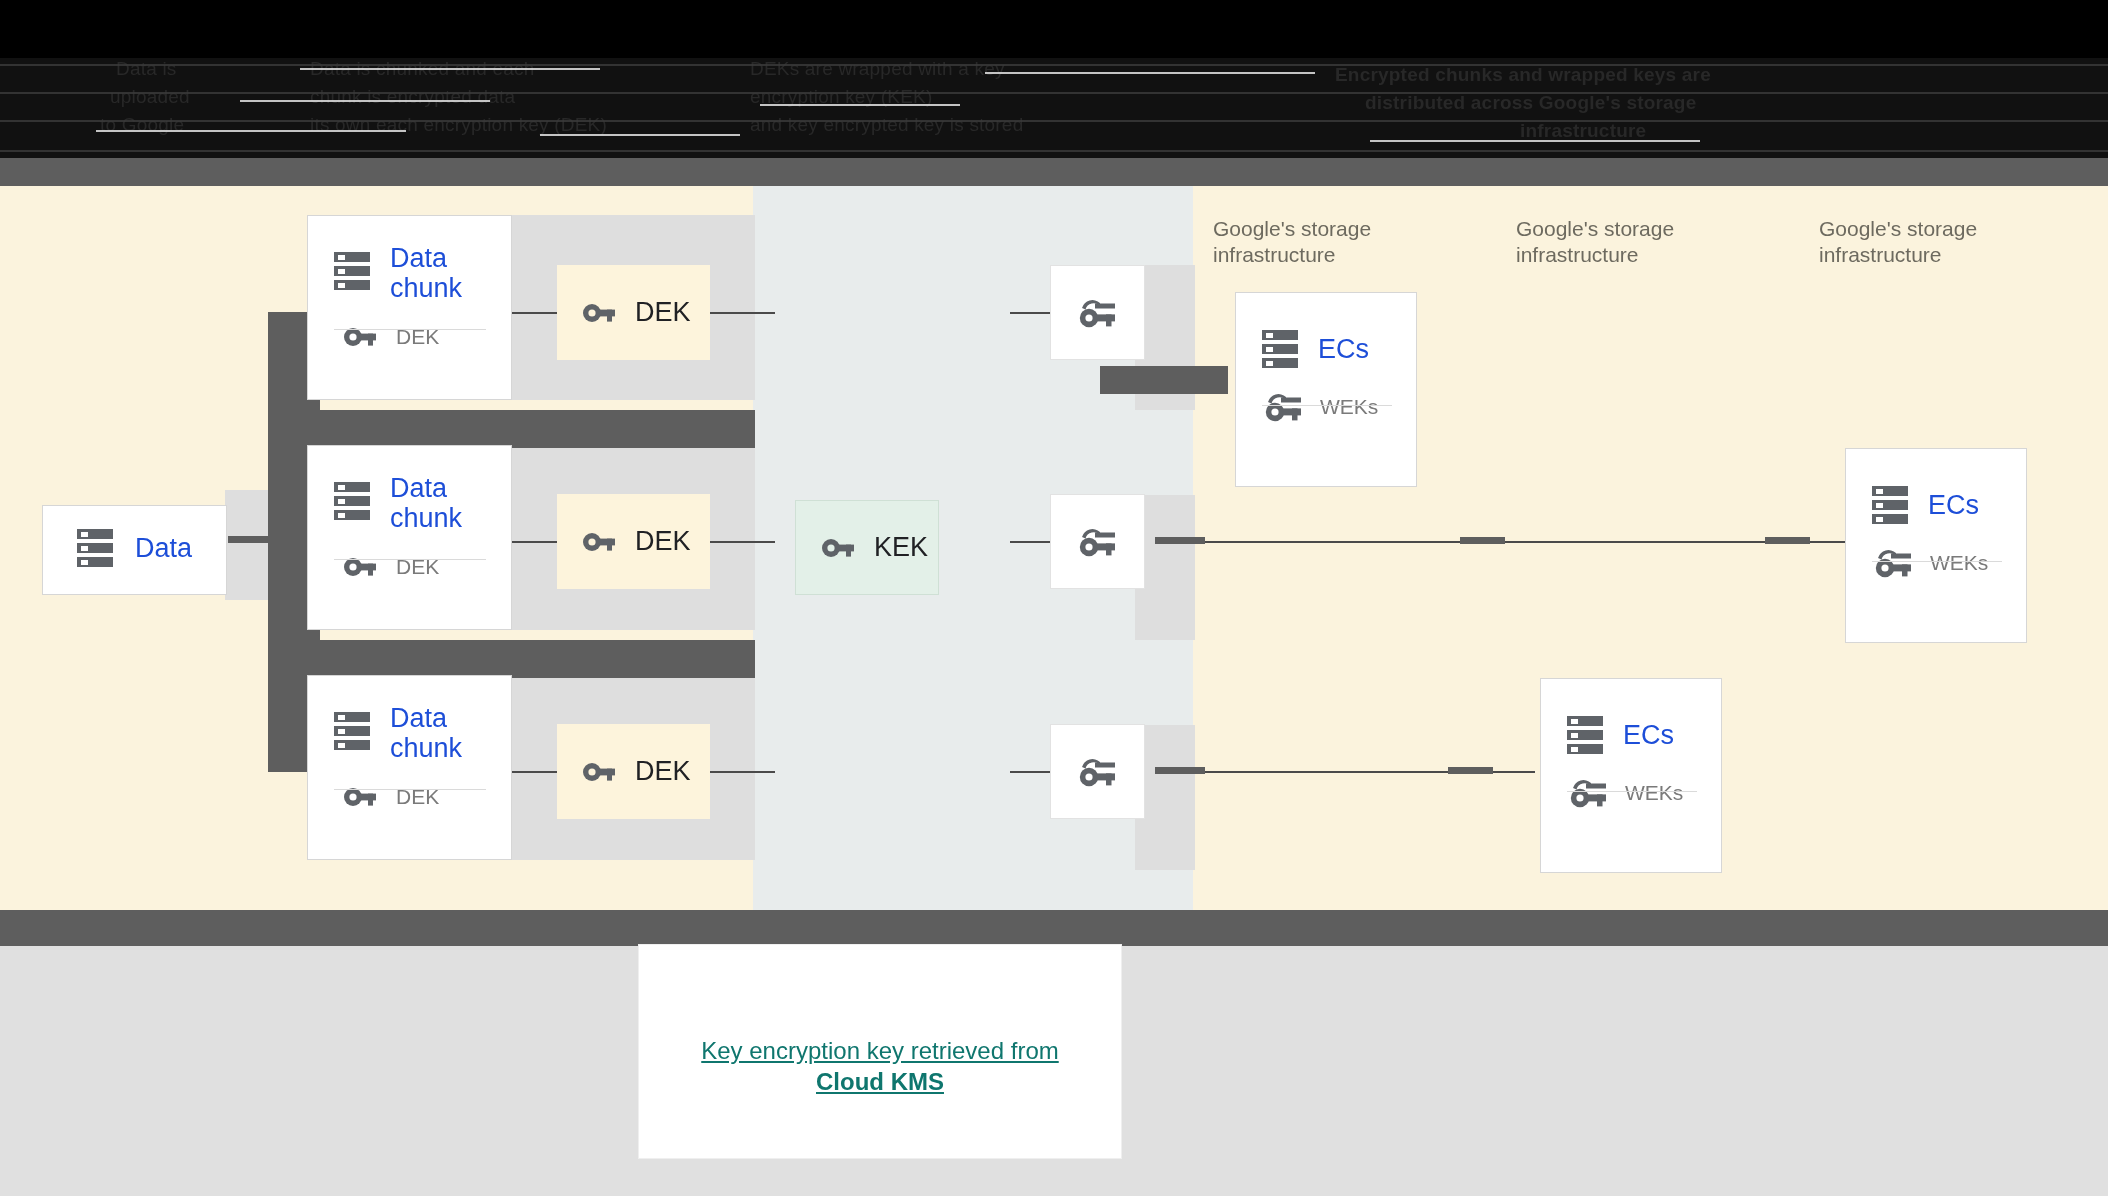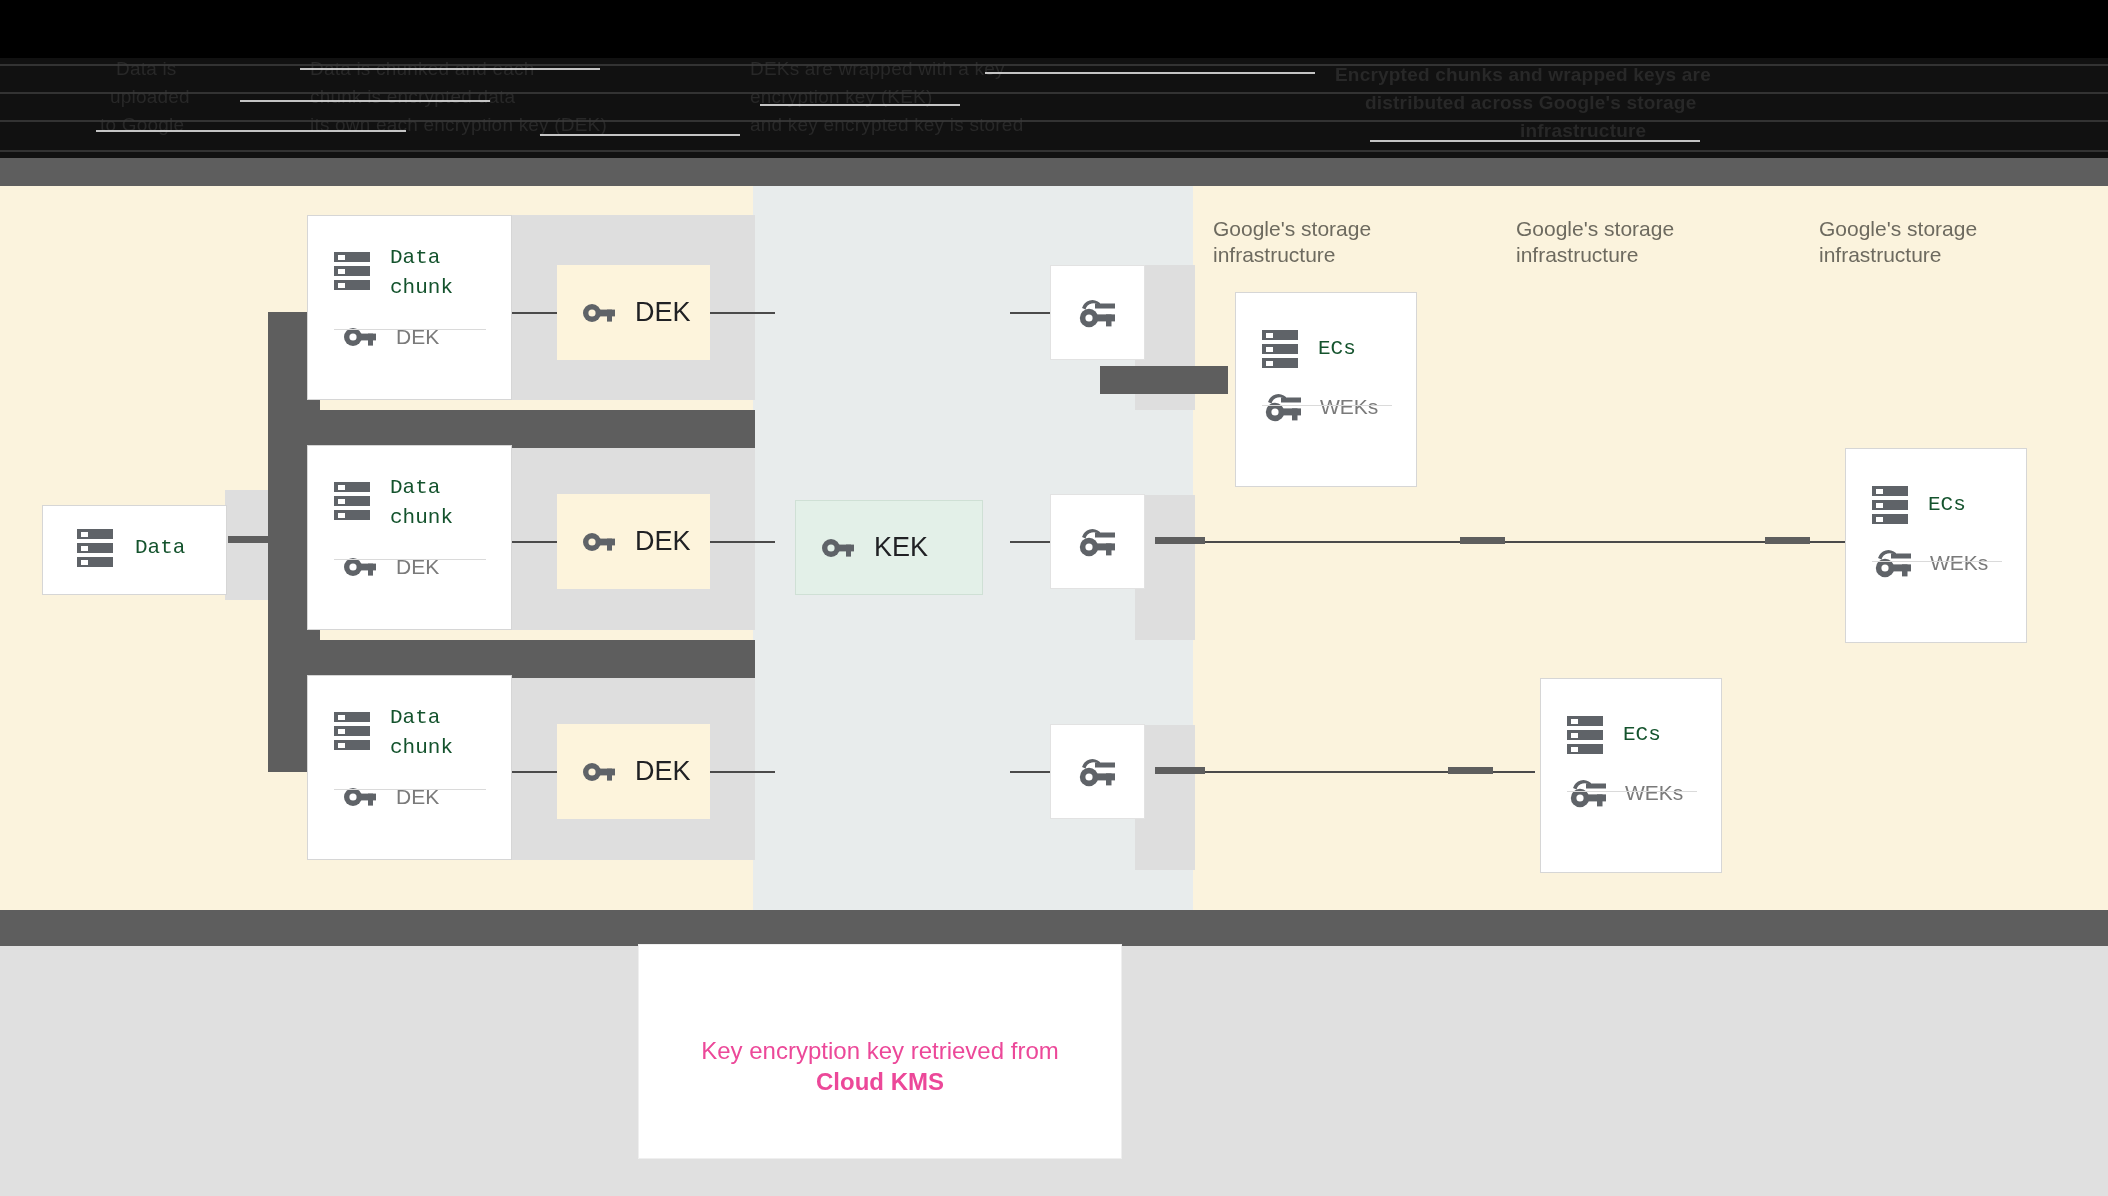--- a/index.html
+++ b/index.html
@@ -35,21 +35,21 @@
 
   
   .lane { position:absolute; background:#dedede; }
 
   
   .card {
     position:absolute; background:#ffffff; border:1px solid #d6d6d6;
   }
   .card-row { display:flex; align-items:center; }
   .card-title {
-    font-size:21px; color:#14532d; line-height:30px; font-weight:400;font-family:Liberation Mono, monospace;
+    font-size:27px; color:#1d4ed8; line-height:30px; font-weight:400;
   }
   .card-sep { position:absolute; height:1px; background:#dadada; }
   .card-sub { font-size:21px; color:#7a7a7a; }
 
   .kek-box {
     position:absolute; background:#e3f0e8; border:1px solid #cfe0d5;
     display:flex; align-items:center;
   }
   .kek-label { font-size:27px; color:#202124; }
 
@@ -77,21 +77,21 @@
   
   .occl { position:absolute; background:#5e5e5e; }
 
   
   .caption {
     position:absolute; background:#ffffff; border:1px solid #efefef;
     display:flex; flex-direction:column; align-items:center; justify-content:center;
     text-align:center;
   }
   .cap-strong { font-size:24px; font-weight:bold; color:#202124; line-height:31px; white-space:pre-line;}
-  .cap-normal { font-size:24px; color:#ec4899; line-height:31px; white-space:pre-line; }
+  .cap-normal { font-size:24px; color:#0f766e; line-height:31px; white-space:pre-line;text-decoration:underline; }
   .cap-normal b { font-weight:bold; }
   .cap-gap { height:28px; }
 
   
   .svg-ico { display:block; }
 </style>
 </head>
 <body>
 
 <div id="stage">
@@ -290,21 +290,21 @@
   <div class="dek-box" style="left:557px; top:724px; width:153px; height:95px; padding-left:26px;">
     <svg class="svg-ico" width="32" height="22" viewBox="0 0 32 22">
       <circle cx="9" cy="11" r="9" fill="#5f6368"></circle>
         <circle cx="9" cy="11" r="3.6" fill="#fdf4dc"></circle>
       <rect x="14" y="7.6" width="18" height="6.8" fill="#5f6368"></rect>
         <rect x="24" y="7.6" width="5" height="12" fill="#5f6368"></rect>
     </svg>
     <span class="dek-label" style="margin-left:20px;">DEK</span>
   </div>
 
-  <div class="kek-box" style="left:795px; top:500px; width:188px; height:95px; padding-left:26px;">
+  <div class="kek-box" style="left:795px; top:500px; width:144px; height:95px; padding-left:26px;">
     <svg class="svg-ico" width="32" height="22" viewBox="0 0 32 22">
       <circle cx="9" cy="11" r="9" fill="#5f6368"></circle>
         <circle cx="9" cy="11" r="3.6" fill="#e3f0e8"></circle>
       <rect x="14" y="7.6" width="18" height="6.8" fill="#5f6368"></rect>
         <rect x="24" y="7.6" width="5" height="12" fill="#5f6368"></rect>
     </svg>
     <span class="kek-label" style="margin-left:20px;">KEK</span>
   </div>
 
   <div class="keycard" style="left:1050px; top:265px; width:95px; height:95px;">

